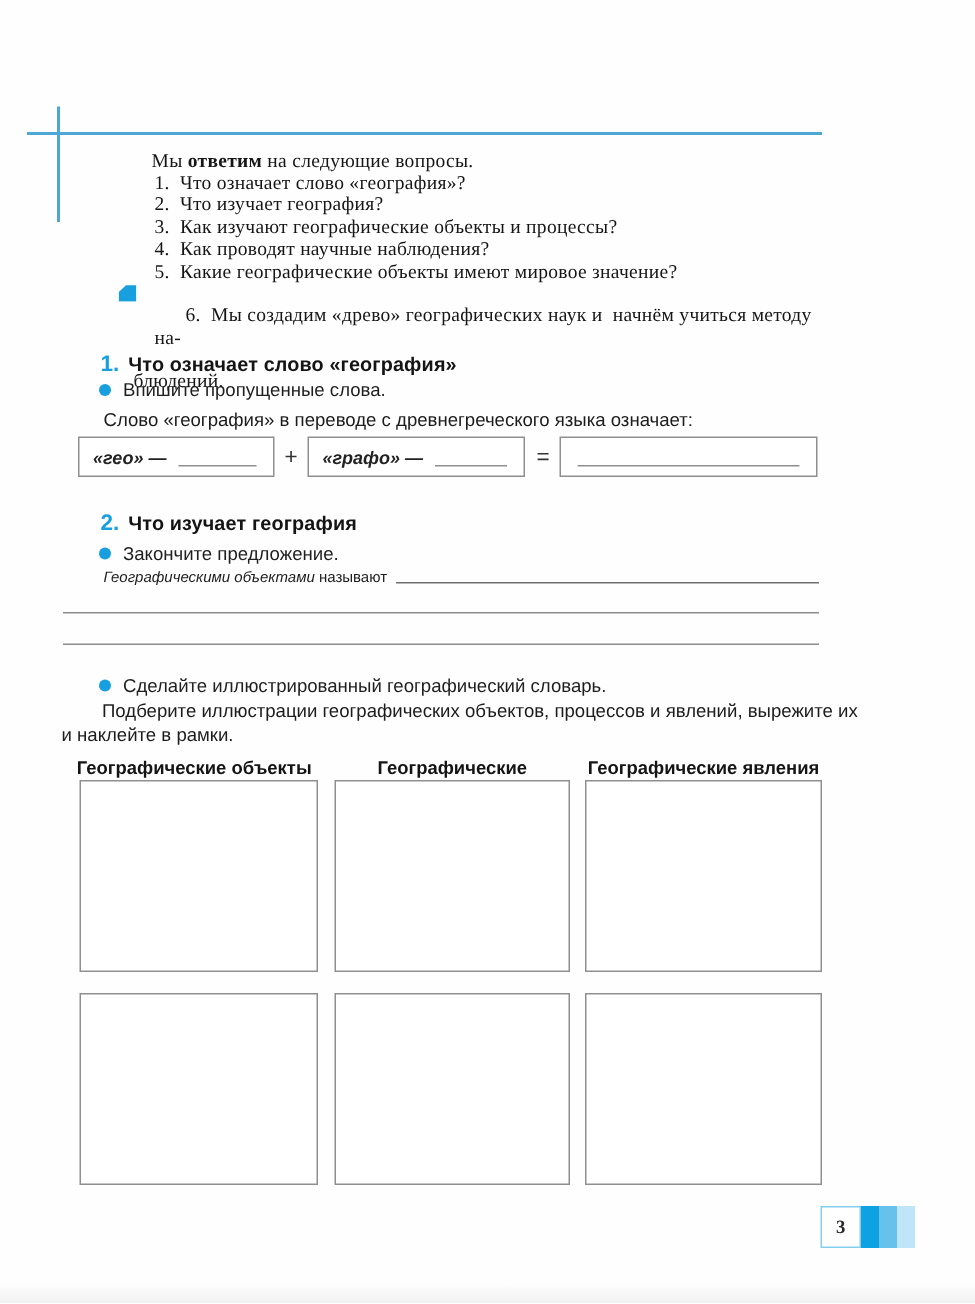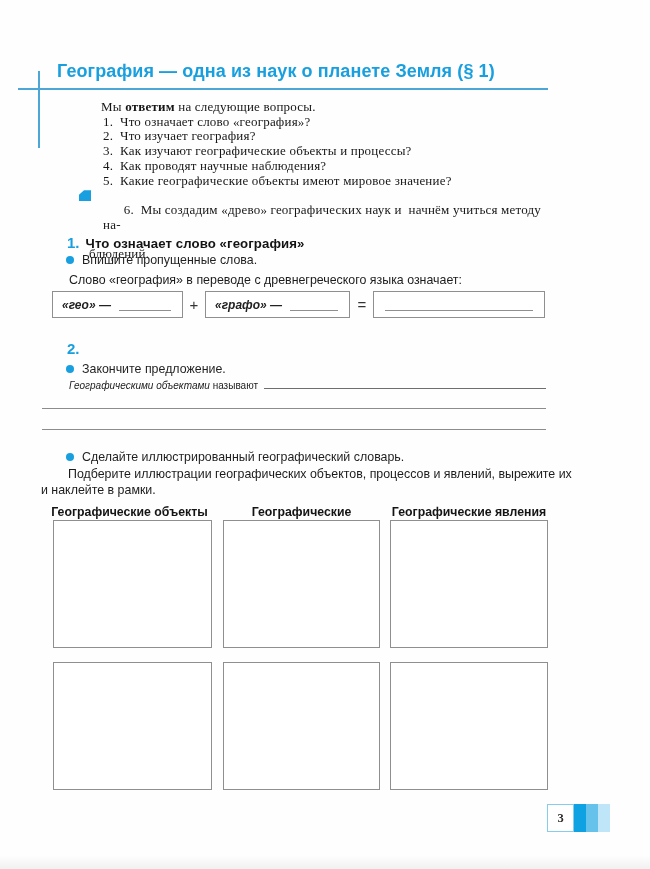--- a/index.html
+++ b/index.html
@@ -64,21 +64,20 @@
   .sq{position:absolute;top:804px;width:12px;height:28px;}
   .bottom-shade{position:absolute;left:0;bottom:0;width:100%;height:14px;
     background:linear-gradient(to bottom,rgba(0,0,0,0),rgba(0,0,0,0.05));}
 </style>
 </head>
 <body>
 
 <div class="page">
 
   <div class="v-rule"></div>
-  <div class="page-title">География — одна из наук о планете Земля (§ 1)</div>
   <div class="title-underline"></div>
 
   <div class="qlist">
     <div class="q-intro"><span>Мы </span><b>ответим</b><span> на следующие вопросы.</span></div>
     <div class="q-item"><span class="qnum">1.</span><span>Что означает слово «география»?</span></div>
     <div class="q-item"><span class="qnum">2.</span><span>Что изучает география?</span></div>
     <div class="q-item"><span class="qnum">3.</span><span>Как изучают географические объекты и процессы?</span></div>
     <div class="q-item"><span class="qnum">4.</span><span>Как проводят научные наблюдения?</span></div>
     <div class="q-item"><span class="qnum">5.</span><span>Какие географические объекты имеют мировое значение?</span></div>
     <div class="q-item6">
@@ -108,20 +107,21 @@
       <span class="wline"></span>
     </div>
     <div class="eq-op" style="left:300px;">=</div>
     <div class="eq-box" style="left:321px;width:172px;">
       <span class="wline" style="margin-left:2px;"></span>
     </div>
   </div>
 
   <div class="sec" style="left:67px;top:340px;">
     <span class="sec-num">2.</span>
+    <span class="sec-title">Что изучает география</span>
   </div>
   <div class="bullet" style="top:362px;">
     <span class="dot"></span>
     <span>Закончите предложение.</span>
   </div>
   <div class="sentence">
     <span class="it">Географическими объектами</span>
       <span class="vb"> называют</span>
     <span class="fill-line"></span>
   </div>

